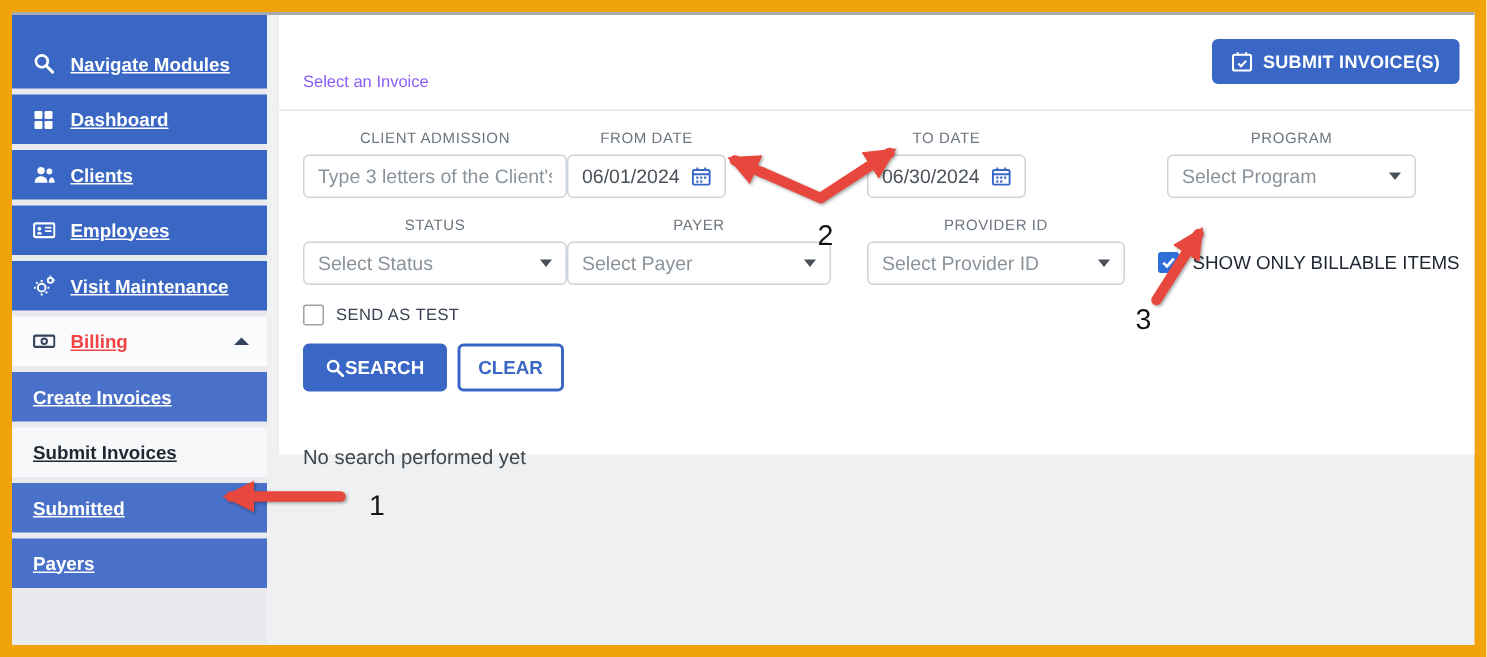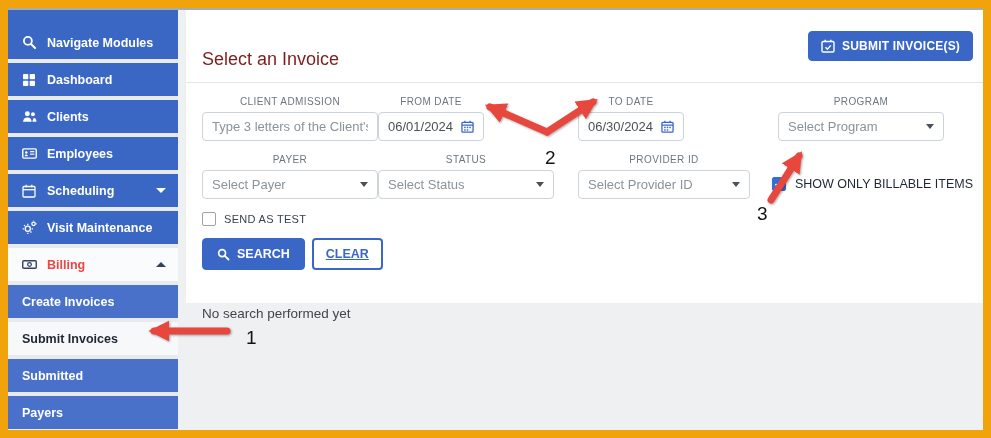--- a/index.html
+++ b/index.html
@@ -13,39 +13,39 @@
   }
   .topline { height: 2px; background:#a6abb0; }
   .layout { display: flex; height: 420px; }
 
   
   .sidebar { width: 170px; flex: 0 0 170px; background: #e8eaed; }
   .side-spacer { height: 16px; background: #3a66c4; }
   .nav-item {
     height: 33px; margin-top: 4px; background: #3a66c4;
     display: flex; align-items: center; padding: 0 12px 0 14px;
-    color: #fff; font-size: 12.5px; font-weight: bold; cursor: pointer;
+    color: #fff; font-size: 12.5px; font-weight: bold; cursor: pointer; text-decoration: underline;
   }
   .side-spacer + .nav-item { margin-top: 0; }
   .nav-item .ic { width: 15px; height: 15px; margin-right: 10px; flex: 0 0 15px; display:flex; align-items:center; }
   .nav-item.light { background: #fafbfc; color: #ef4444; }
   .nav-item.sub { padding-left: 14px; background: #4a71c9; }
   .nav-item.sub.selected { background: #f7f8f9; color: #1f2733; }
   .caret-down, .caret-up { margin-left: auto; width: 0; height: 0; border-left: 5px solid transparent; border-right: 5px solid transparent; }
   .caret-down { border-top: 5px solid #fff; }
   .caret-up { border-bottom: 5px solid #33415c; }
 
   
   .main { flex: 1; padding-left: 8px; }
   .panel { background: #fff; height: 293px; }
   .panel-header {
     display: flex; align-items: center; justify-content: space-between;
     padding: 11px 16px 12px 16px; border-bottom: 1px solid #e4e7ea;
   }
-  .panel-title { font-size: 18px; color: #7f1d1d; margin-top: 28px; }
+  .panel-title { font-size: 11px; color: #8b5cf6; margin-top: 28px; }
   .btn-primary {
     display: inline-flex; align-items: center; gap: 7px;
     background: #3a67c6; color: #fff; border: 1px solid #3a67c6;
     font-size: 12px; font-weight: bold; letter-spacing: .2px;
     padding: 7px 12px; border-radius: 4px; cursor: pointer;
     font-family: "Liberation Sans", sans-serif;
   }
   .form { padding: 13px 16px 0 16px; }
   .row { display: flex; margin-bottom: 13px; }
   .field .flabel {
@@ -71,30 +71,29 @@
     display: flex; align-items: center; justify-content: center; flex: 0 0 14px;
   }
   .checkbox.checked { background: #2e6fd9; border-color: #2e6fd9; }
   .billable-wrap { margin-left: 22px; align-self: center; margin-top: 14px; }
   .billable-wrap .clabel { font-size: 12.5px; color: #1f2733; margin-left: 9px; white-space: nowrap; }
   .test-row { margin-top: 2px; margin-bottom: 12px; }
   .test-row .clabel { font-size: 11px; color: #374151; margin-left: 8px; letter-spacing: .3px; }
 
   .btn-row { display: flex; gap: 7px; margin-bottom: 0; }
   .btn-search {
-    display: inline-flex; align-items: center; gap: 7px;
+    display: inline-flex; align-items: center; 
     background: #3a67c6; color: #fff; border: 1px solid #3a67c6;
     font-size: 12.5px; font-weight: bold; padding: 8px 14px; border-radius: 4px; cursor: pointer;
     font-family: "Liberation Sans", sans-serif;
   }
   .btn-clear {
     background: #fff; color: #3a67c6; border: 2px solid #3a67c6;
     font-size: 12.5px; font-weight: bold; padding: 7px 12px; border-radius: 4px; cursor: pointer;
     font-family: "Liberation Sans", sans-serif;
-    text-decoration: underline;
   }
   .empty-msg { font-size: 13.5px; color: #3f464d; padding: 0 16px; margin-top: 36px; }
 
   
   .anno-svg { position: absolute; left: 0; top: 0; pointer-events: none; }
   .anno-num {
     position: absolute; font-size: 19px; color: #141414; font-weight: 500; pointer-events: none;
   }
 </style>
 </head>
@@ -147,32 +146,20 @@
               <rect x="0.7" y="2.7" width="12.6" height="8.6" rx="1" fill="none" stroke="#fff" stroke-width="1.3"></rect>
               <circle cx="4" cy="6" r="1.2" fill="#fff"></circle>
               <path d="M2.5 9.6 c0-1.1 .7-1.7 1.5-1.7 s1.5.6 1.5 1.7 z" fill="#fff"></path>
               <line x1="7.5" y1="5.3" x2="11.5" y2="5.3" stroke="#fff" stroke-width="1.1"></line>
               <line x1="7.5" y1="7.6" x2="11.5" y2="7.6" stroke="#fff" stroke-width="1.1"></line>
             </svg>
         </span>
         <span>Employees</span>
       </div>
 
-      <div class="nav-item">
-        <span class="ic">
-          <svg width="14" height="14" viewBox="0 0 14 14">
-              <rect x="1" y="2.5" width="12" height="10.5" rx="1" fill="none" stroke="#fff" stroke-width="1.3"></rect>
-              <line x1="1" y1="5.7" x2="13" y2="5.7" stroke="#fff" stroke-width="1.3"></line>
-              <line x1="4.2" y1="0.8" x2="4.2" y2="3.2" stroke="#fff" stroke-width="1.3"></line>
-              <line x1="9.8" y1="0.8" x2="9.8" y2="3.2" stroke="#fff" stroke-width="1.3"></line>
-            </svg>
-        </span>
-        <span>Scheduling</span>
-        <span class="caret-down"></span>
-      </div>
 
       <div class="nav-item">
         <span class="ic">
           <svg width="15" height="15" viewBox="0 0 14 14">
               <g stroke="#fff" stroke-width="1.2" fill="none">
                 <circle cx="5.4" cy="8.2" r="2.4"></circle>
                 <line x1="5.4" y1="4.6" x2="5.4" y2="3.4"></line>
                 <line x1="5.4" y1="11.8" x2="5.4" y2="13"></line>
                 <line x1="1.8" y1="8.2" x2="0.6" y2="8.2"></line>
                 <line x1="9" y1="8.2" x2="10.2" y2="8.2"></line>
@@ -277,31 +264,31 @@
             <div class="field w166 ml94">
               <div class="flabel">PROGRAM</div>
               <div class="control placeholder">
                 <span class="val">Select Program</span>
                 <span class="sel-caret"></span>
               </div>
             </div>
           </div>
 
           <div class="row">
+            <div class="field w176 ml28">
+              <div class="flabel">STATUS</div>
+              <div class="control placeholder">
+                <span class="val">Select Status</span>
+                <span class="sel-caret"></span>
+              </div>
+            </div>
             <div class="field w176">
               <div class="flabel">PAYER</div>
               <div class="control placeholder">
                 <span class="val">Select Payer</span>
-                <span class="sel-caret"></span>
-              </div>
-            </div>
-            <div class="field w176 ml28">
-              <div class="flabel">STATUS</div>
-              <div class="control placeholder">
-                <span class="val">Select Status</span>
                 <span class="sel-caret"></span>
               </div>
             </div>
             <div class="field w172 ml24">
               <div class="flabel">PROVIDER ID</div>
               <div class="control placeholder">
                 <span class="val">Select Provider ID</span>
                 <span class="sel-caret"></span>
               </div>
             </div>

